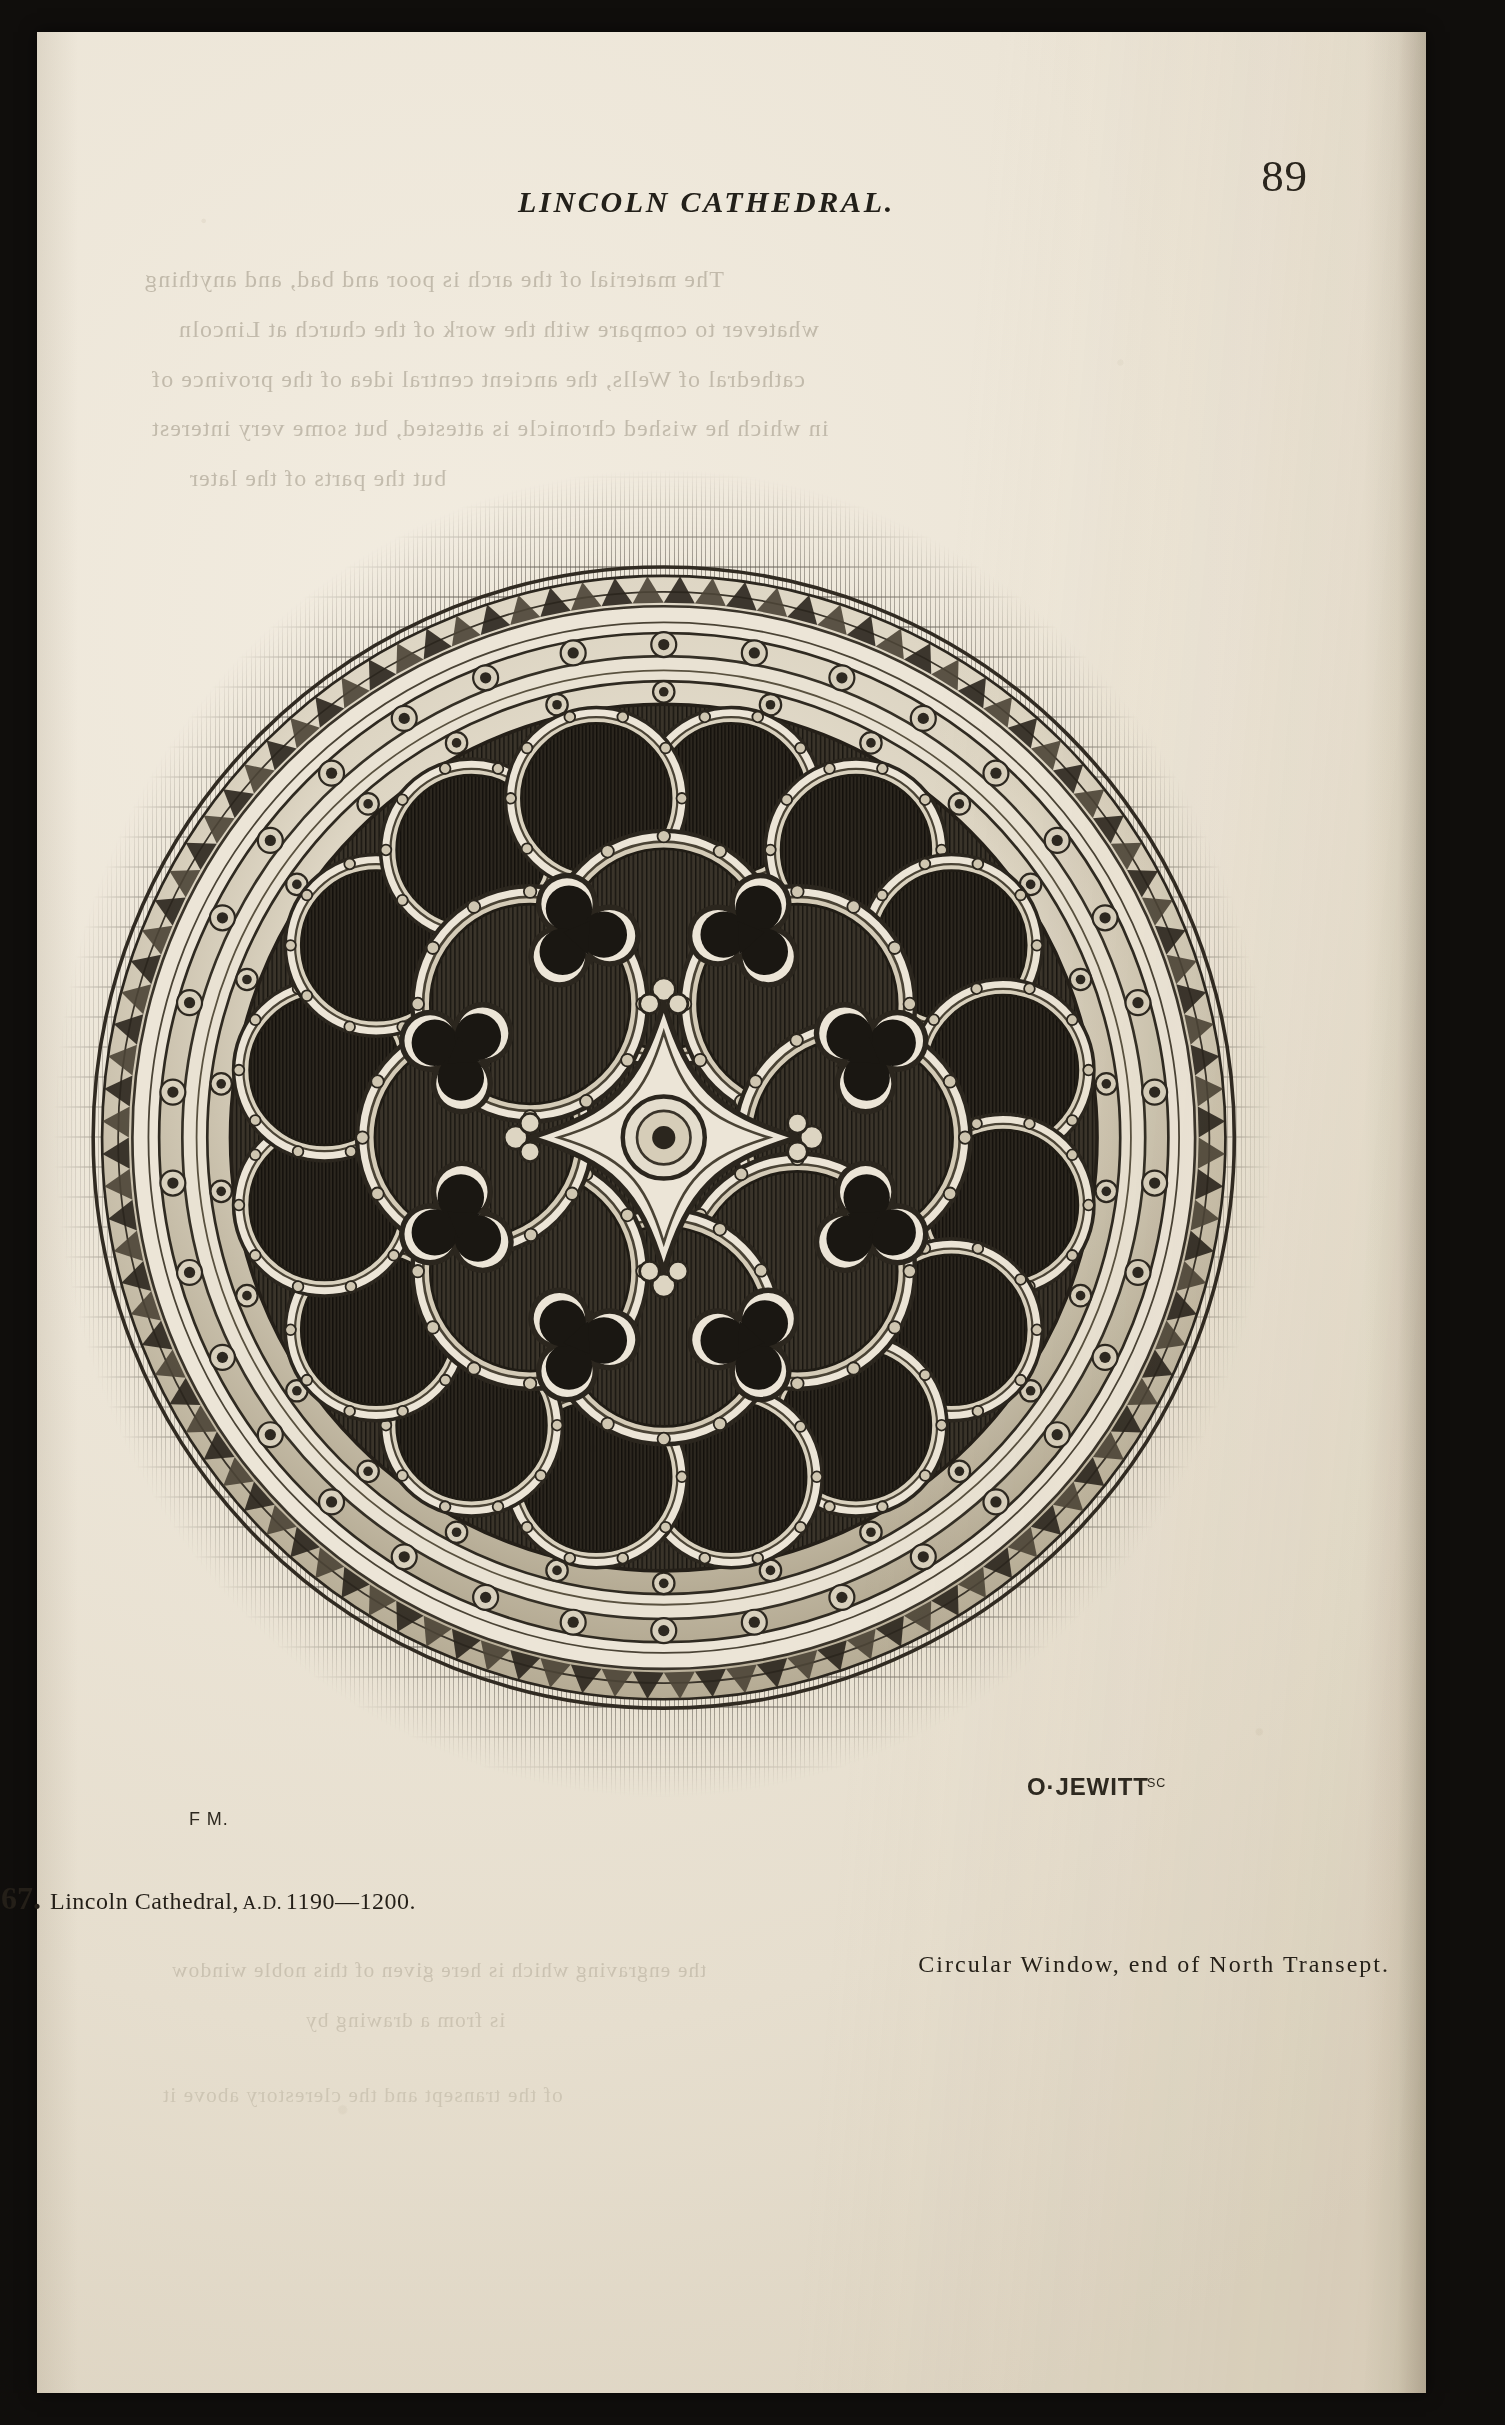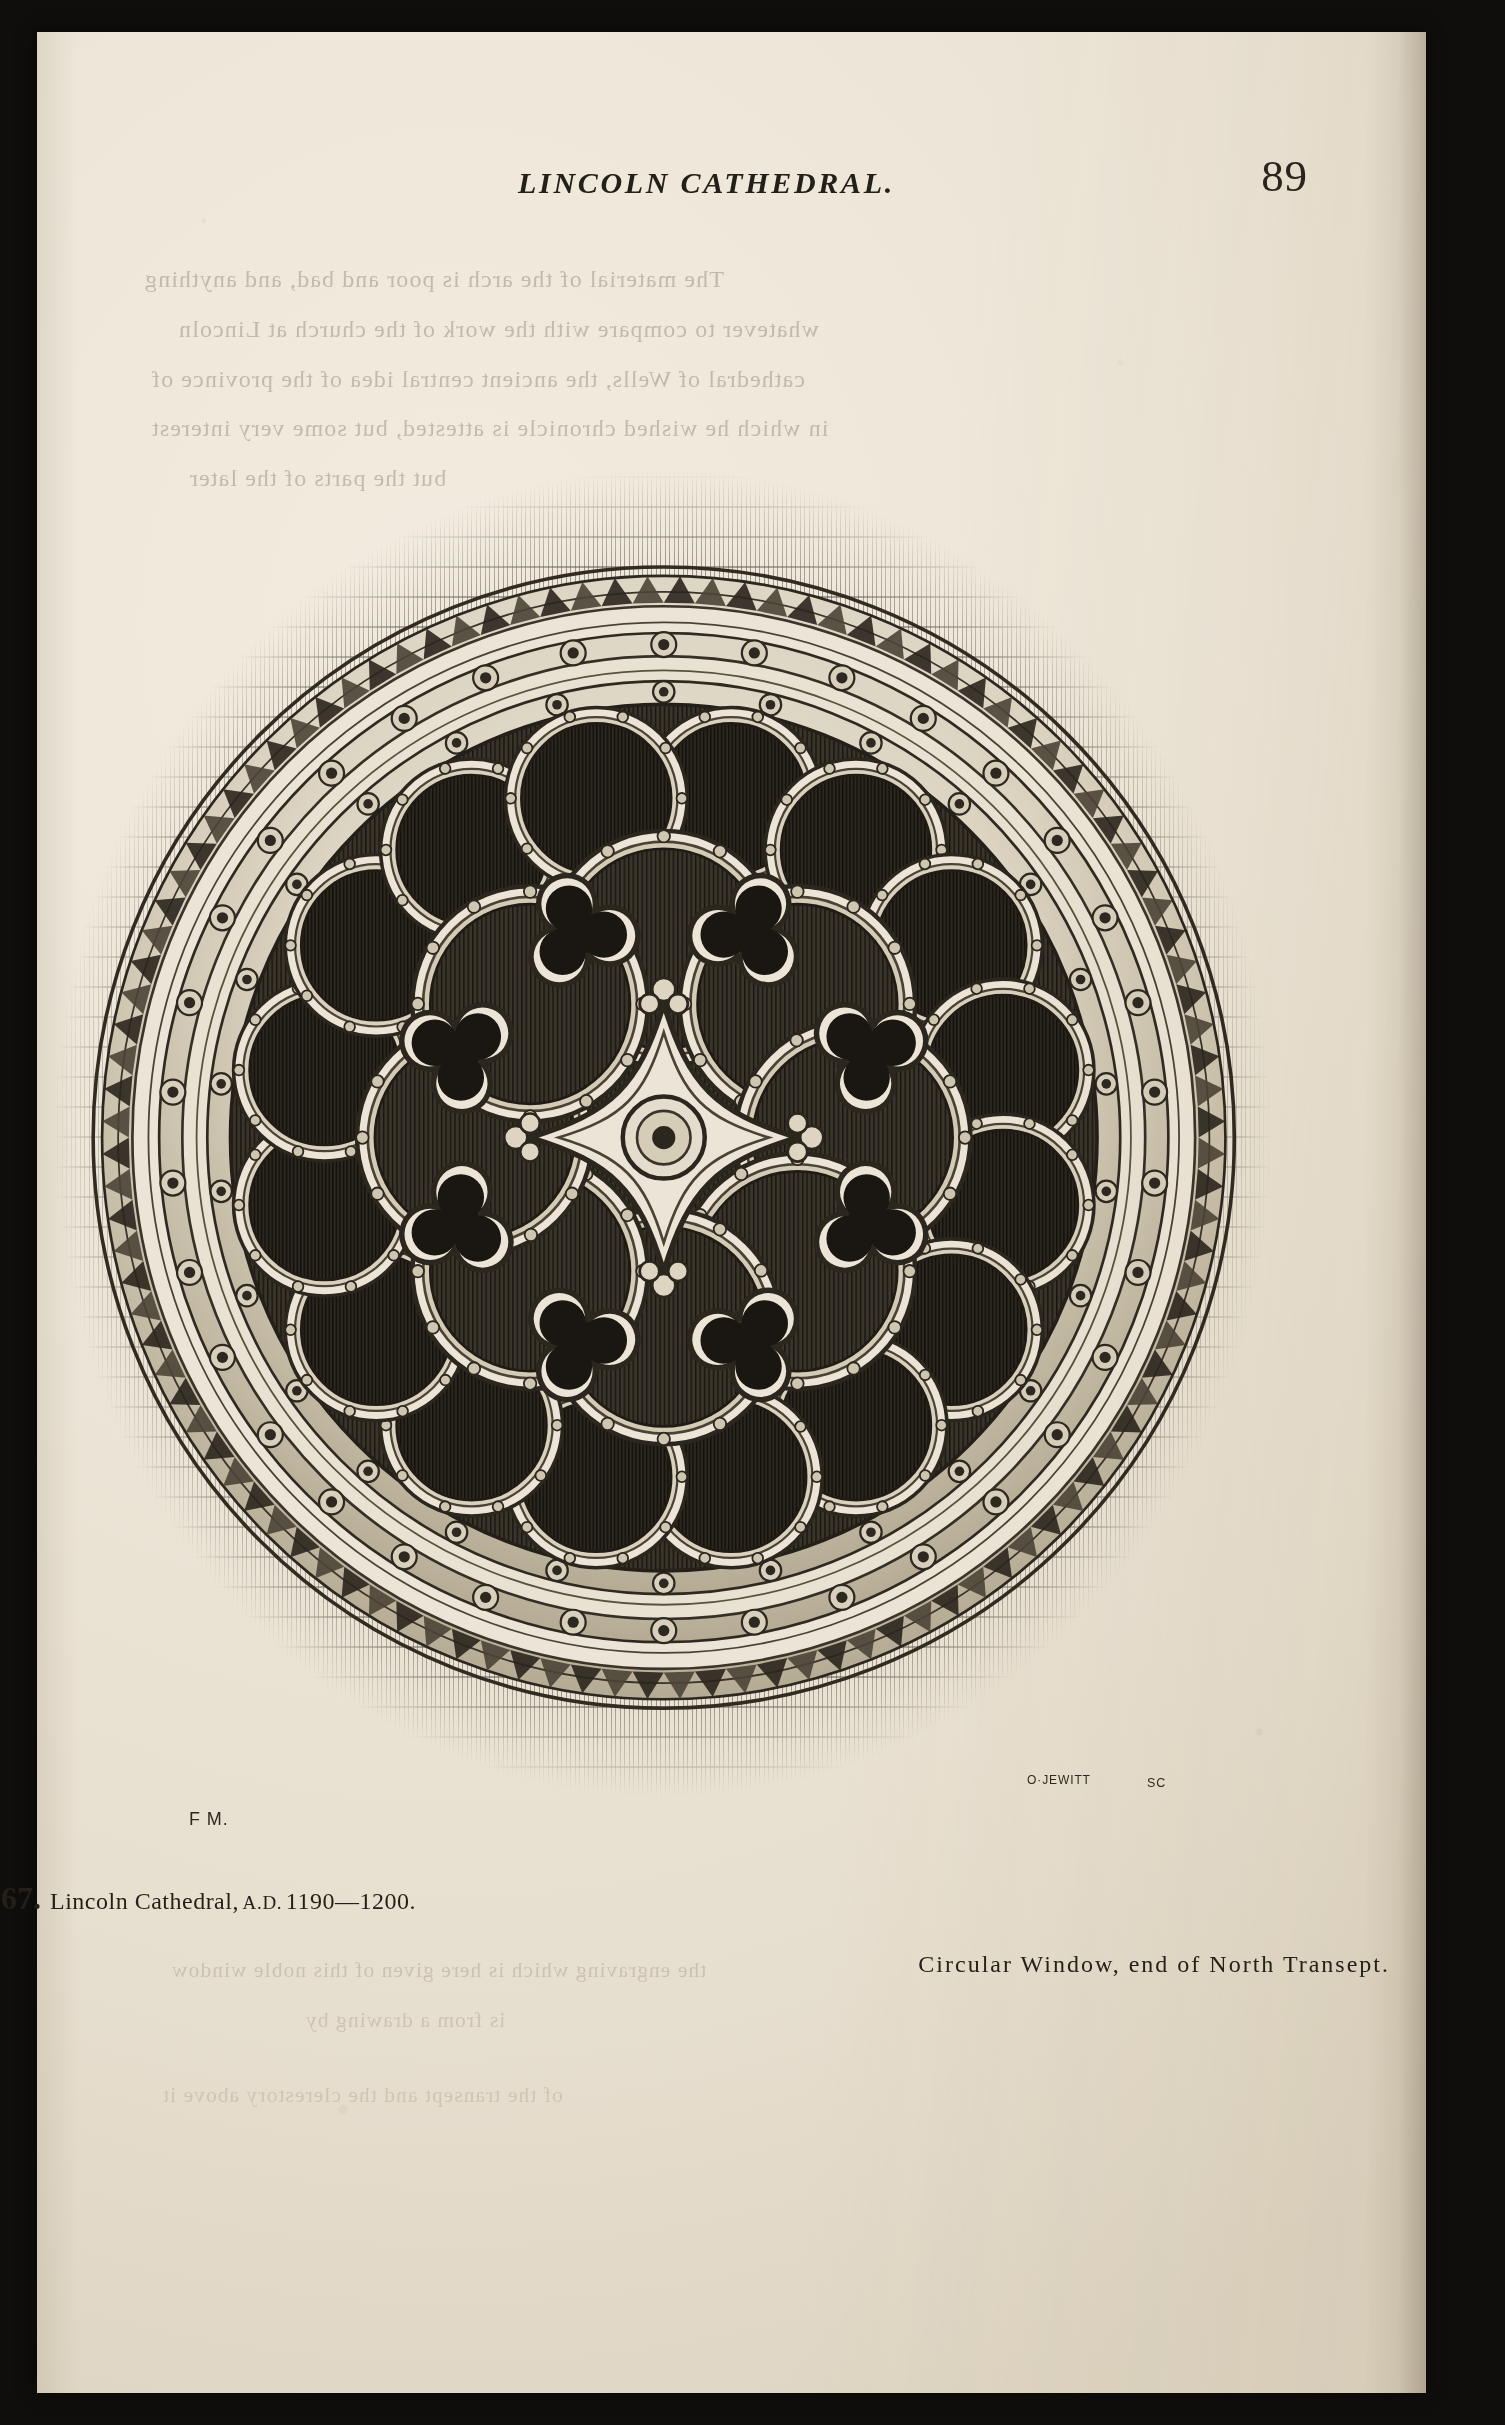--- a/index.html
+++ b/index.html
@@ -78,20 +78,21 @@
     position: absolute;
     left: 0; right: 0;
     text-align: center;
     font-style: italic;
     font-weight: 700;
     font-size: 30px;
     letter-spacing: 2.7px;
     color: #23201a;
     font-family: "Liberation Serif", serif;
     transform: translateX(-25px);
+    margin-top: 19px;
   }
   #head .folio {
     position: absolute;
     right: 118px;
     top: -16px;
     font-size: 45px;
     color: #2a251d;
     font-family: "Liberation Serif", serif;
     letter-spacing: 0.9px;
     text-align: center;
@@ -153,21 +154,21 @@
   }
 
   
   .sig {
     position: absolute;
     font-family: "Liberation Sans", sans-serif;
     color: #2e2920;
     letter-spacing: 0.9px;
   }
   #sig-left  { left: 152px;  top: 1318px; font-size: 18px; margin-top: 40px; }
-  #sig-right { left: 990px; top: 1322px; font-size: 12px; }
+  #sig-right { left: 990px; top: 1322px; font-size: 24px; font-weight: bold; }
   #sig-sc    { left: 1110px; top: 1325px; font-size: 12.5px; }
 
   
   #cap1 {
     position: absolute;
     left: 0; right: 0;
     top: 1848px;
     text-align: left;
     color: #241f18;
     transform: translateX(-36px);

